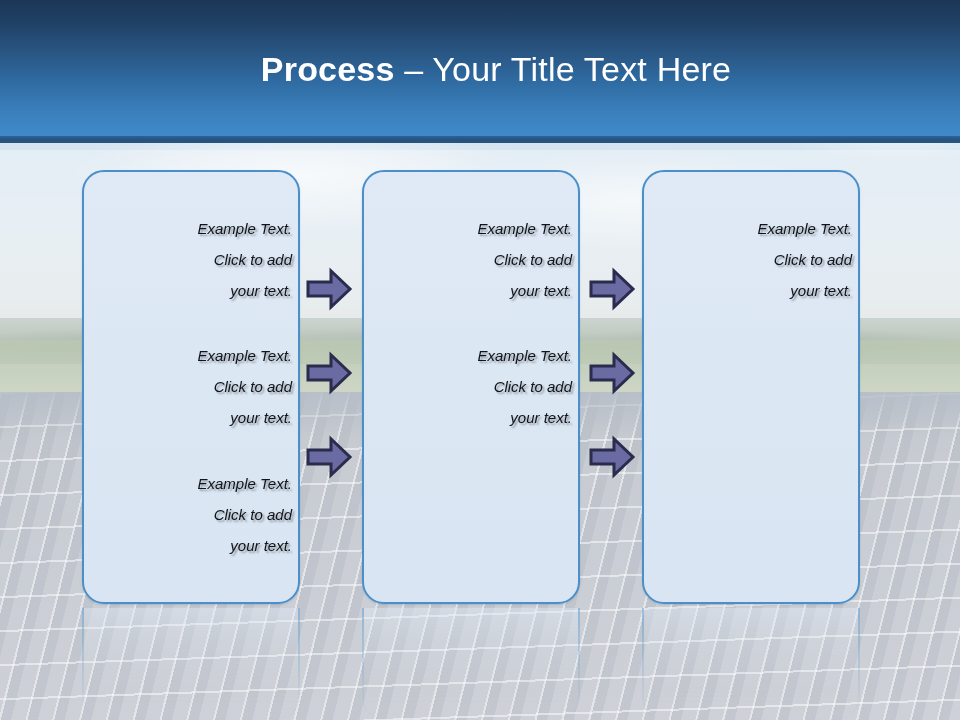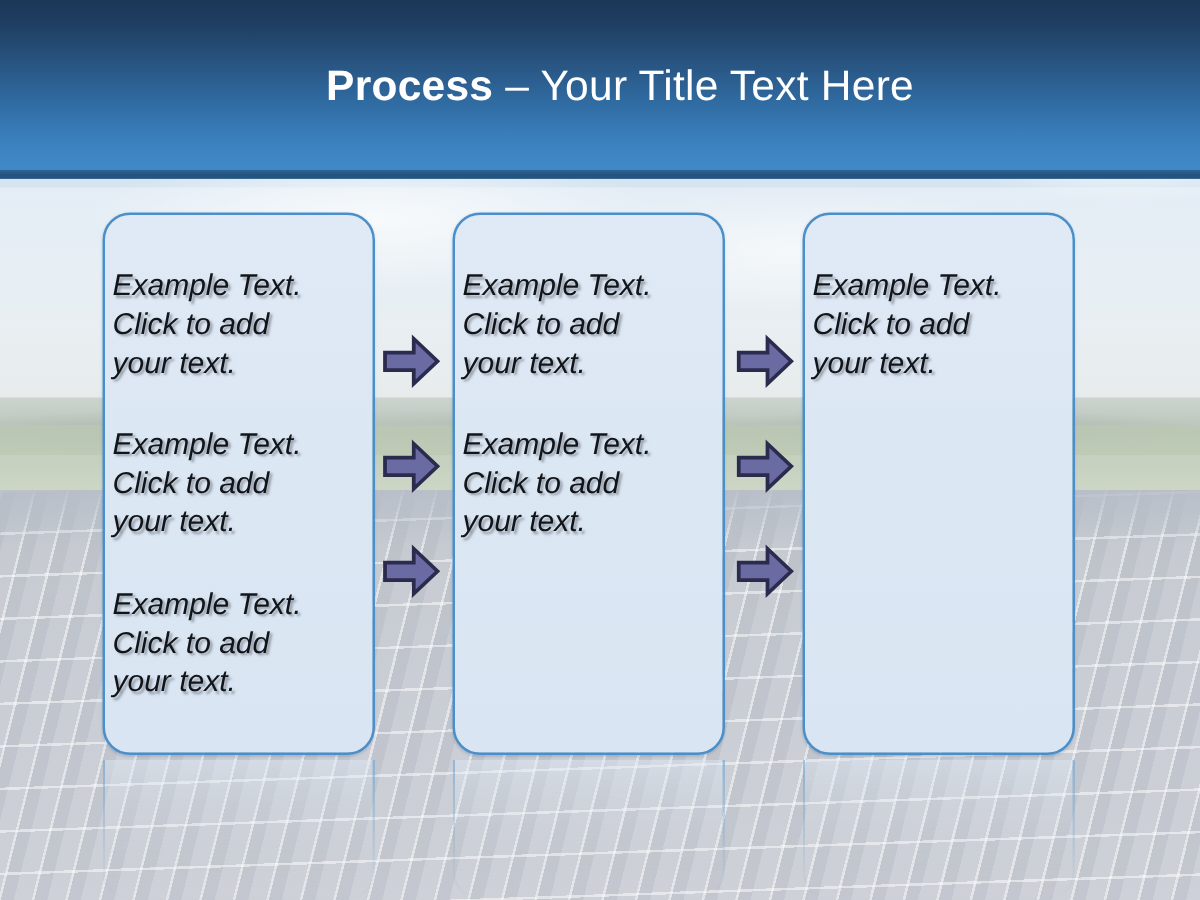--- a/index.html
+++ b/index.html
@@ -85,22 +85,22 @@
     border:2px solid #4a8fc9;
     border-radius:22px;
     box-shadow:0 1px 2px rgba(40,70,110,.18);
   }
   #box1 { left:82px;  top:170px; width:218px; height:434px; }
   #box2 { left:362px; top:170px; width:218px; height:434px; }
   #box3 { left:642px; top:170px; width:218px; height:434px; }
 
   .tblock {
     position:absolute; left:6px; right:6px;
-    text-align:left;
-    font-size:24px;
+    text-align:right;
+    font-size:15px;
     font-style:italic;
     line-height:31px;
     color:#111418;
     text-shadow:2px 2px 2px rgba(120,128,140,.75);
     white-space:pre-line;
   }
 
   
   .reflect {
     position:absolute;

